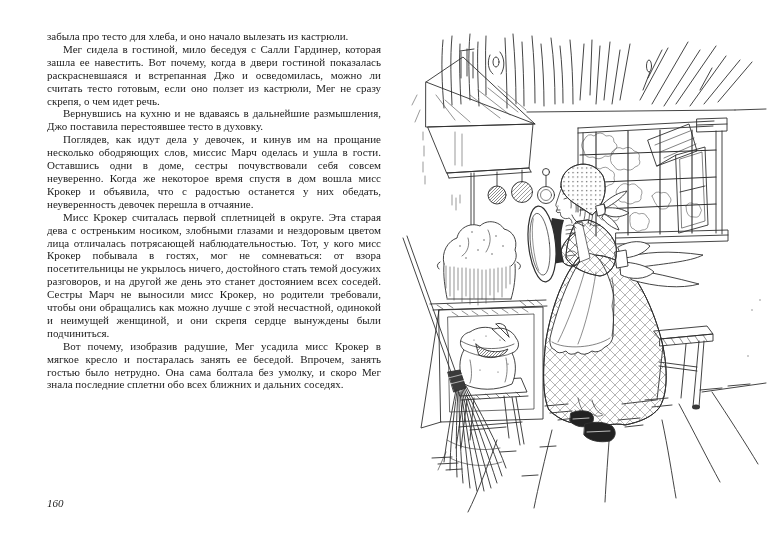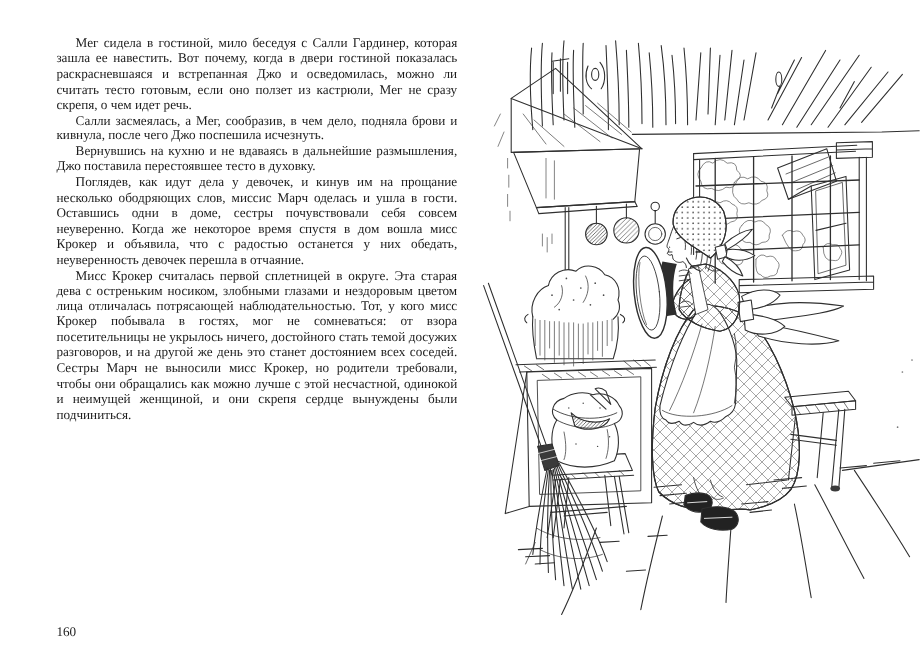--- a/index.html
+++ b/index.html
@@ -10,37 +10,38 @@
   }
   .page{position:absolute;inset:0;background:#fff;}
   .text-column{
     position:absolute;left:47px;top:30px;width:334px;
     color:#1c1c1c;font-size:11px;line-height:12.9px;
     text-align:justify;hyphens:none;
   }
   .text-column p{margin:0;text-indent:16px;}
   .text-column p.no-indent{text-indent:0;}
   .page-number{
-    position:absolute;left:47px;top:521px;
-    color:#1c1c1c;font-size:11px;
+    position:absolute;left:47px;top:497px;
+    color:#1c1c1c;font-size:11px;font-style:italic;
   }
   .illustration{position:absolute;left:396px;top:26px;width:374px;height:500px;}
   svg .ink{stroke:#2f2f2f;stroke-width:.9;fill:none;stroke-linecap:round;stroke-linejoin:round;}
 </style>
 </head>
 <body>
 
 <div class="page">
 
   <div class="text-column">
+    <p class="no-indent">забыла про тесто для хлеба, и оно начало вылезать из кастрюли.</p>
     <p>Мег сидела в гостиной, мило беседуя с Салли Гардинер, которая зашла ее навестить. Вот почему, когда в двери гостиной показалась раскрасневшаяся и встрепанная Джо и осведомилась, можно ли считать тесто готовым, если оно ползет из кастрюли, Мег не сразу скрепя, о чем идет речь.</p>
-    <p>Салли засмеялась, а Мег, сообразив, в чем дело, подняла брови и кивнула, после чего Джо поспешила исчезнуть.</p>
     <p>Вернувшись на кухню и не вдаваясь в дальнейшие размышления, Джо поставила перестоявшее тесто в духовку.</p>
     <p>Поглядев, как идут дела у девочек, и кинув им на прощание несколько ободряющих слов, миссис Марч оделась и ушла в гости. Оставшись одни в доме, сестры почувствовали себя совсем неуверенно. Когда же некоторое время спустя в дом вошла мисс Крокер и объявила, что с радостью останется у них обедать, неуверенность девочек перешла в отчаяние.</p>
     <p>Мисс Крокер считалась первой сплетницей в округе. Эта старая дева с остреньким носиком, злобными глазами и нездоровым цветом лица отличалась потрясающей наблюдательностью. Тот, у кого мисс Крокер побывала в гостях, мог не сомневаться: от взора посетительницы не укрылось ничего, достойного стать темой досужих разговоров, и на другой же день это станет достоянием всех соседей. Сестры Марч не выносили мисс Крокер, но родители требовали, чтобы они обращались как можно лучше с этой несчастной, одинокой и неимущей женщиной, и они скрепя сердце вынуждены были подчиниться.</p>
+    <p>Вот почему, изобразив радушие, Мег усадила мисс Крокер в мягкое кресло и постаралась занять ее беседой. Впрочем, занять гостью было нетрудно. Она сама болтала без умолку, и скоро Мег знала последние сплетни обо всех ближних и дальних соседях.</p>
   </div>
 
   <div class="page-number">160</div>
 
   <div class="illustration">
   <svg width="374" height="500" viewBox="396 26 374 500" xmlns="http://www.w3.org/2000/svg">
     <defs>
       <pattern id="plaid" width="10" height="10" patternUnits="userSpaceOnUse">
         <path d="M0,10 L10,0 M0,0 L10,10" stroke="#6a6a6a" stroke-width="0.5" fill="none"></path>
       </pattern>

